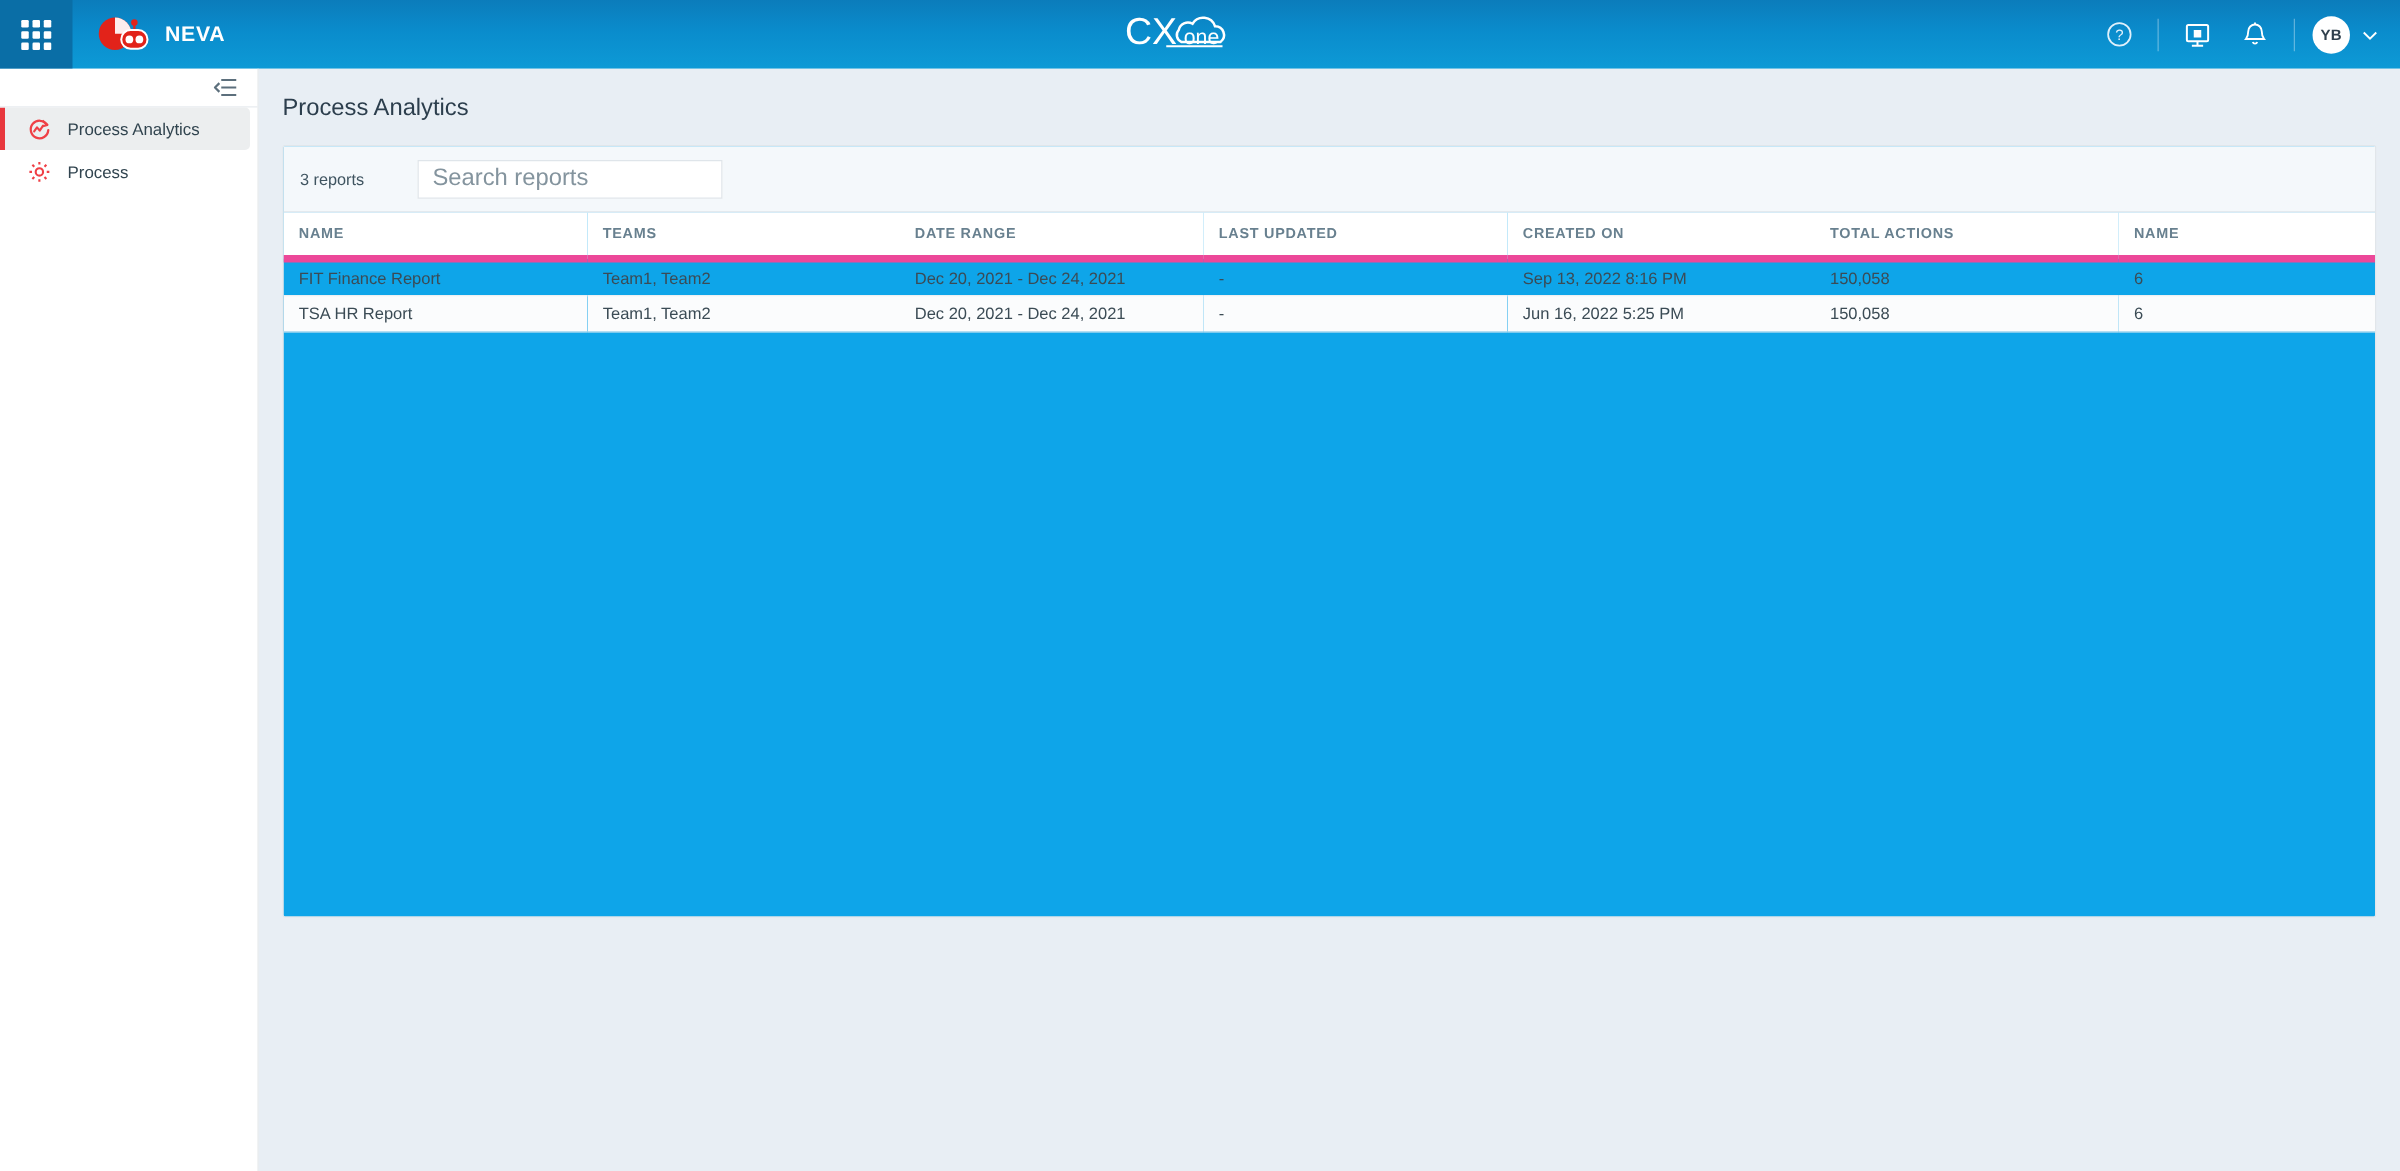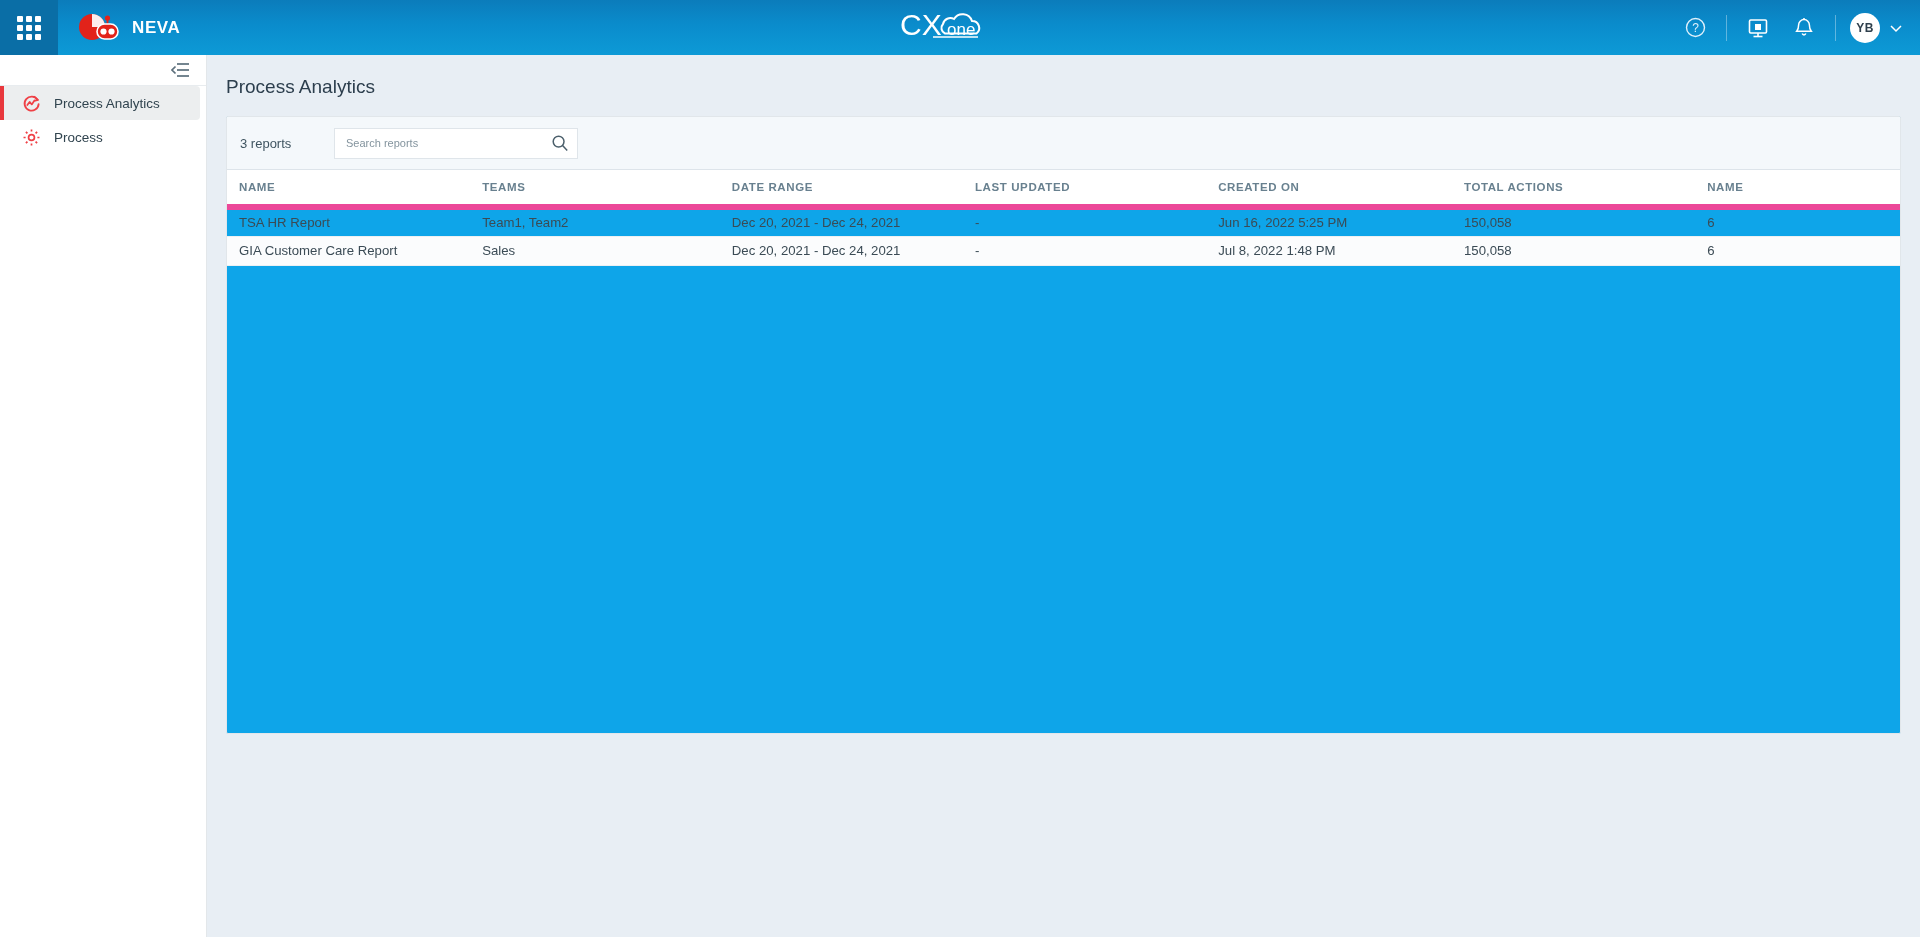--- a/index.html
+++ b/index.html
@@ -172,21 +172,21 @@
     width: 244px; height: 31px;
     background: #ffffff;
     border: 1px solid #dfe5ea;
     padding: 0 8px 0 11px;
     margin-left: 4px;
   }
   .search-box input {
     flex: 1;
     border: none; outline: none;
     font-family: "Liberation Sans", sans-serif;
-    font-size: 11px;
+    font-size: 19px;
     color: #42545f;
     background: transparent;
   }
   .search-box input::placeholder { color: #84949e; }
 
   table { width: 100%; border-collapse: collapse; table-layout: fixed; }
   thead th {
     text-align: left;
     color: #68808f;
     font-size: 11.5px;
@@ -357,34 +357,34 @@
           <th class="c-teams">TEAMS</th>
           <th class="c-range">DATE RANGE</th>
           <th class="c-upd">LAST UPDATED</th>
           <th class="c-created">CREATED ON</th>
           <th class="c-actions">TOTAL ACTIONS</th>
           <th class="c-users">NAME</th>
         </tr>
       </thead>
       <tbody>
         <tr>
+          <td class="c-name">FIT Finance Report</td>
+          <td class="c-teams">Team1, Team2</td>
+          <td class="c-range">Dec 20, 2021 - Dec 24, 2021</td>
+          <td class="c-upd">-</td>
+          <td class="c-created">Sep 13, 2022 8:16 PM</td>
+          <td class="c-actions">150,058</td>
+          <td class="c-users">6</td>
+        </tr>
+        <tr>
           <td class="c-name">TSA HR Report</td>
           <td class="c-teams">Team1, Team2</td>
           <td class="c-range">Dec 20, 2021 - Dec 24, 2021</td>
           <td class="c-upd">-</td>
           <td class="c-created">Jun 16, 2022 5:25 PM</td>
           <td class="c-actions">150,058</td>
           <td class="c-users">6</td>
         </tr>
-        <tr>
-          <td class="c-name">GIA Customer Care Report</td>
-          <td class="c-teams">Sales</td>
-          <td class="c-range">Dec 20, 2021 - Dec 24, 2021</td>
-          <td class="c-upd">-</td>
-          <td class="c-created">Jul 8, 2022 1:48 PM</td>
-          <td class="c-actions">150,058</td>
-          <td class="c-users">6</td>
-        </tr>
       </tbody>
     </table>
 
   </div>
 </div>
 
 </body></html>

